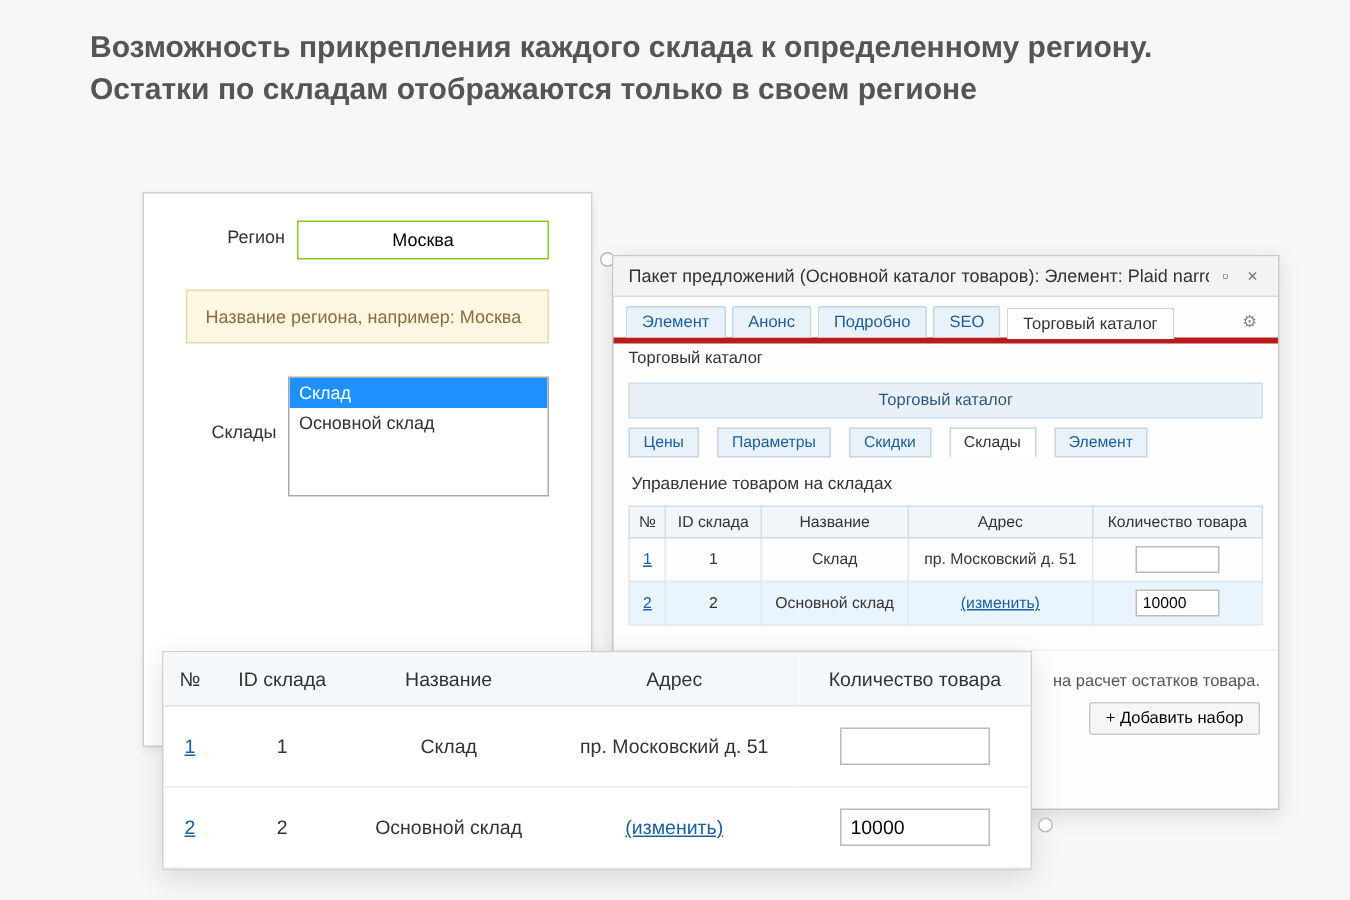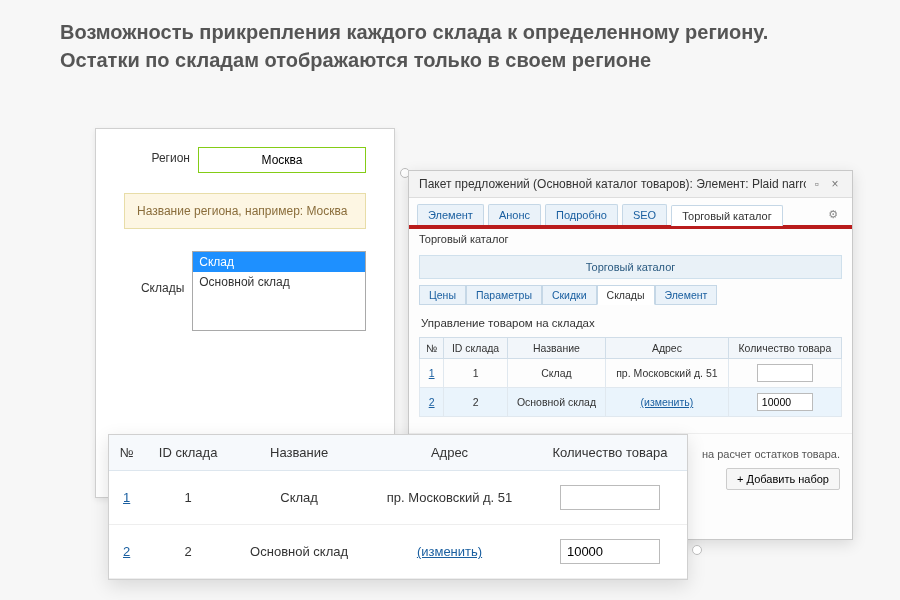--- a/index.html
+++ b/index.html
@@ -74,21 +74,21 @@
     cursor:pointer;
   }
   .pr-tab.active { background:#fff; color:#333; position:relative; top:1px; }
   .pr-gear { margin-left:auto; color:#888; padding:4px 6px; cursor:pointer; }
   .pr-sub { padding:4px 10px; font-size:11px; color:#333; }
   .pr-body { padding:6px 10px; }
   .pr-band {
     background:#e9f1f7; border:1px solid #cfe0ec; text-align:center;
     padding:5px; margin-bottom:6px; color:#2a5a80;
   }
-  .pr-subtabs { display:flex; gap:0; margin-bottom:6px; }
+  .pr-subtabs { display:flex; gap:12px; margin-bottom:6px; }
   .pr-st {
     border:1px solid #c5d7e6; background:#eaf2f9; color:#1a5fa0;
     padding:3px 9px; font-size:10.5px; cursor:pointer;
   }
   .pr-st.active { background:#fff; color:#333; border-bottom-color:#fff; }
   .pr-section-title { font-weight:normal; color:#333; padding:6px 2px 8px; font-size:11.5px; }
 
   table.mini { width:100%; border-collapse:collapse; font-size:10.5px; }
   table.mini th {
     background:#f2f6fa; border:1px solid #d0dde8; padding:4px 5px;

